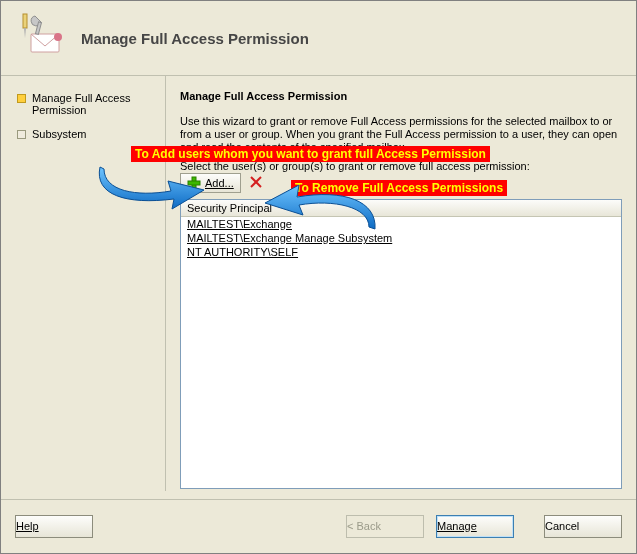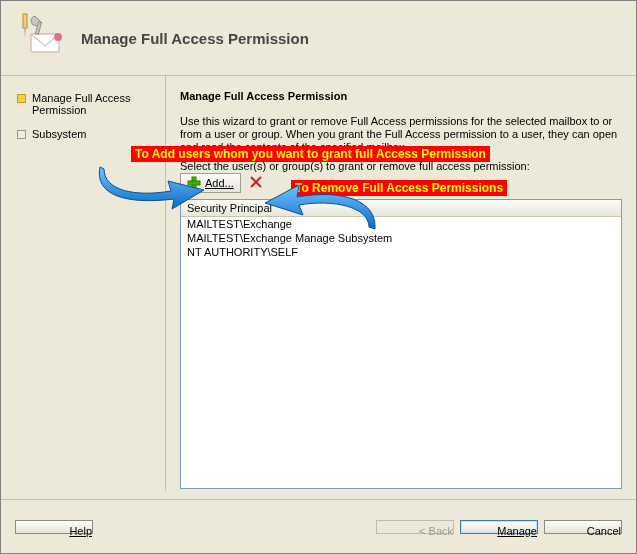--- a/index.html
+++ b/index.html
@@ -18,23 +18,23 @@
   .section-title { font-weight: bold; }
   .desc { margin-top: 13px; line-height: 13px; }
   .select-label { margin-top: 6px; }
   .toolbar { display: flex; align-items: flex-start; margin-top: 1px; height: 22px; }
   .add-btn { display: inline-flex; align-items: center; height: 20px; padding: 0 6px; border: 1px solid #9f9f8f; background: linear-gradient(#fdfdfb,#e6e4d6); cursor: pointer; }
   .add-btn .plus { display: inline-block; width: 14px; height: 14px; margin-right: 4px; }
   .remove-btn { display: inline-flex; align-items: center; justify-content: center; width: 18px; height: 18px; margin-left: 6px; cursor: pointer; }
   .remove-btn svg { display:block; }
   .listbox { margin-top: 4px; border: 1px solid #7f9db9; background: #ffffff; height: 290px; overflow: auto; }
   .list-header { background: linear-gradient(#fcfcfa,#e8e6d8); padding: 2px 6px; border-bottom: 1px solid #c5c5b3; font-weight: normal; }
-  .list-row { padding: 1px 6px; white-space: nowrap; }
+  .list-row { padding: 1px 6px; white-space: nowrap; text-decoration: underline; }
   .buttons { position: absolute; bottom: 0; left: 0; right: 0; height: 54px; padding: 12px 14px; border-top: 1px solid #c0c0b0; display: flex; align-items: center; }
-  .btn { width: 78px; height: 14px; background: linear-gradient(#fdfdfb,#e7e5d7); border: 1px solid #8c8c7c; text-align: right; line-height: 21px; cursor: pointer; }
+  .btn { width: 78px; height: 23px; background: linear-gradient(#fdfdfb,#e7e5d7); border: 1px solid #8c8c7c; text-align: left; line-height: 21px; cursor: pointer; }
   .btn.default { border: 1px solid #3c7fb1; box-shadow: inset 0 0 0 1px #bfe0f7; }
   .btn.disabled { color: #9b9b8a; border-color: #bdbdad; background: #ece9d8; cursor: default; }
   .btn .underline { text-decoration: underline; }
   .spacer { flex: 1; }
   .annot { position: absolute; background: #ff0000; color: #ffff00; font-weight: bold; font-size: 12px; padding: 1px 4px; line-height: 14px; pointer-events: none; }
   .annot1 { left: 130px; top: 145px; }
   .annot2 { left: 290px; top: 179px; }
   .arrow-svg { position: absolute; pointer-events: none; }
 </style>
 </head>
@@ -100,24 +100,24 @@
       <div class="list-row">NT AUTHORITY\SELF</div>
     </div>
   </div>
 </div>
 
 <div class="buttons">
   <div class="btn">
     <span class="underline">Help</span>
   </div>
   <div class="spacer"></div>
-  <div class="btn disabled" style="margin-right:6px;">
+  <div class="btn disabled" style="margin-right:12px;">
     <span>&lt; Back</span>
   </div>
-  <div class="btn default" style="margin-right:6px;">
+  <div class="btn default" style="margin-right:30px;">
     <span class="underline">Manage</span>
   </div>
   <div class="btn">
     <span>Cancel</span>
   </div>
 </div>
 
 <div class="annot annot1">To Add users whom you want to grant full Access Permission</div>
 <div class="annot annot2">To Remove Full Access Permissions</div>
 

